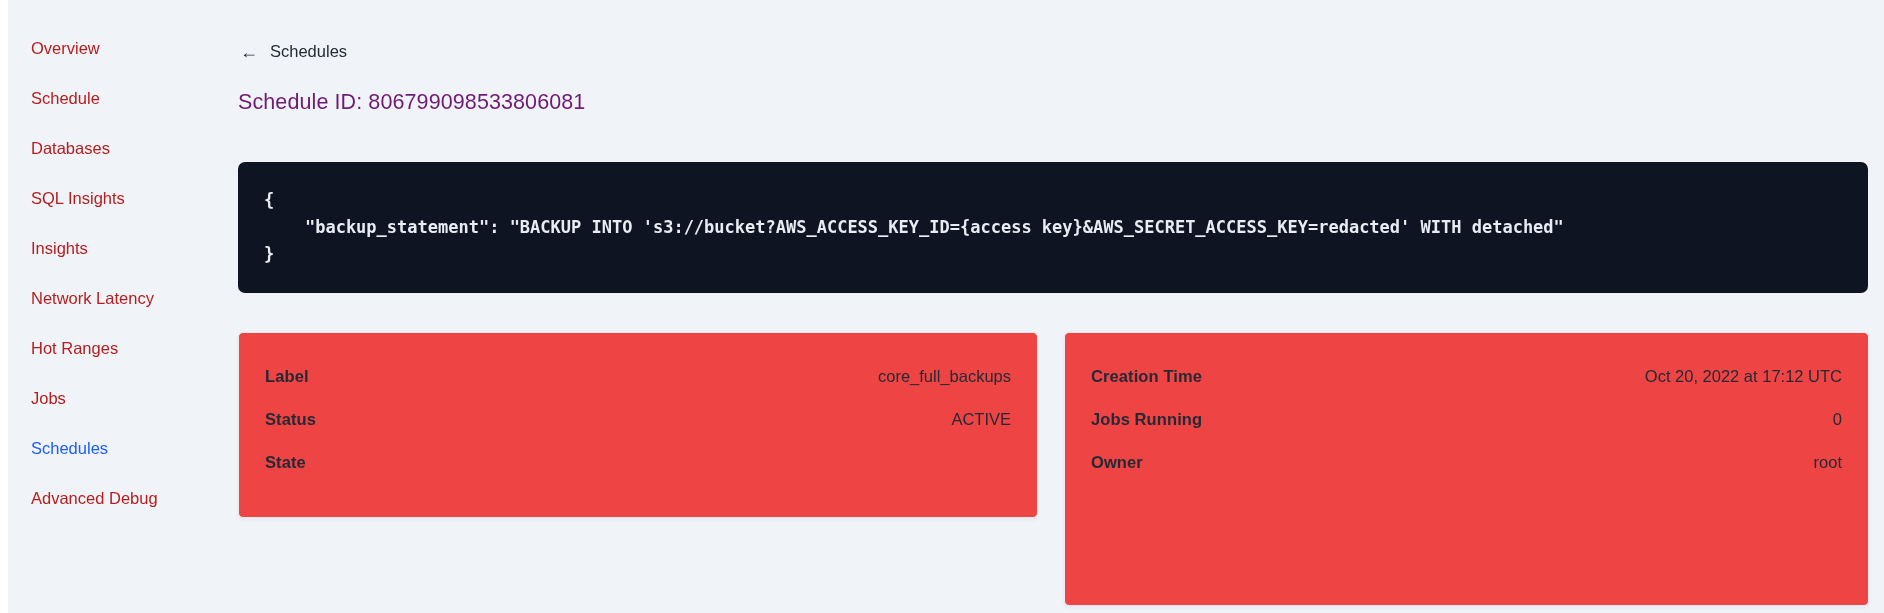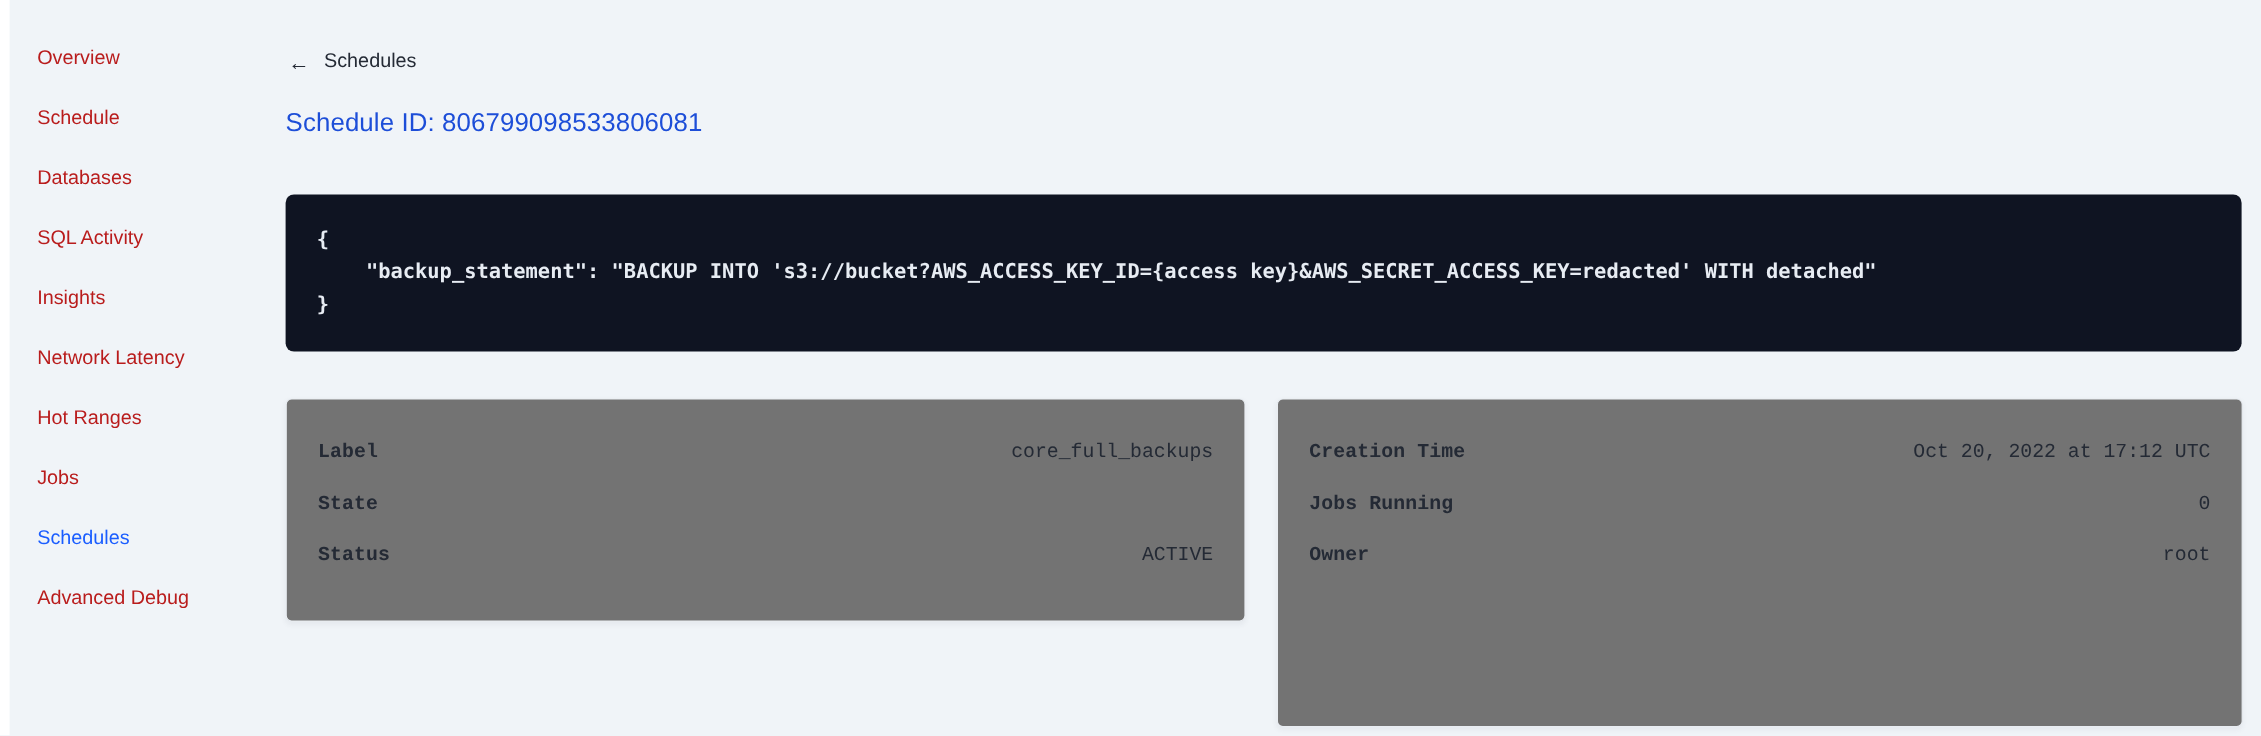--- a/index.html
+++ b/index.html
@@ -27,68 +27,67 @@
   .sidebar-item.active { color: #1a5dff; }
   
   .back-link {
     position: absolute; left: 240px; top: 42px;
     display: flex; align-items: center; gap: 12px;
     font-size: 16.5px; color: #242a35; cursor: pointer;
   }
   .back-arrow { font-size: 18px; line-height: 18px; color: #242a35; }
   .page-title {
     position: absolute; left: 238px; top: 90px;
-    font-size: 21.5px; font-weight: 500; color: #1d4ed8;
+    font-size: 21.5px; font-weight: 500; color: #701a75;
     letter-spacing: 0.1px;
   }
   
   .code-block {
     position: absolute; left: 238px; top: 162px;
     width: 1630px; height: 131px;
     background: #0f1422; border-radius: 7px;
     padding: 25px 26px;
     font-family: "DejaVu Sans Mono", monospace;
     font-size: 17px; font-weight: 700;
     line-height: 27px; color: #e7ecf3;
     overflow: hidden;
   }
   .code-line { white-space: pre; }
   
   .cards {
     position: absolute; left: 238px; top: 332px; width: 1631px;
     display: flex; gap: 26px; align-items: flex-start;
   }
   .card {
-    background: #737373;
+    background: #ef4444;
     border: 1px solid #e9edf2;
     border-radius: 5px;
     box-shadow: 0 2px 4px rgba(60, 70, 90, 0.06);
     padding: 33px 26px 10px 26px;
-    font-family: Liberation Mono, monospace;
   }
   .card-left  { width: 800px; height: 186px; }
   .card-right { width: 805px; height: 274px; }
   .detail-row {
     display: flex; justify-content: space-between; align-items: center;
     height: 20px; margin-bottom: 23px;
     font-size: 16.5px; color: #242a35;
   }
   .detail-label { font-weight: 700; letter-spacing: 0.1px; }
   .detail-value { font-weight: 400; }
 </style>
 </head>
 <body>
 
 <div class="left-gutter"></div>
 
 <ul class="sidebar">
   <li class="sidebar-item">Overview</li>
   <li class="sidebar-item">Schedule</li>
   <li class="sidebar-item">Databases</li>
-  <li class="sidebar-item">SQL Activity</li>
+  <li class="sidebar-item">SQL Insights</li>
   <li class="sidebar-item">Insights</li>
   <li class="sidebar-item">Network Latency</li>
   <li class="sidebar-item">Hot Ranges</li>
   <li class="sidebar-item">Jobs</li>
   <li class="sidebar-item active">Schedules</li>
   <li class="sidebar-item">Advanced Debug</li>
 </ul>
 
 <div class="back-link">
   <span class="back-arrow">←</span>
@@ -104,26 +103,26 @@
 </div>
 
 <div class="cards">
 
   <div class="card card-left">
     <div class="detail-row">
       <span class="detail-label">Label</span>
       <span class="detail-value">core_full_backups</span>
     </div>
     <div class="detail-row">
+      <span class="detail-label">Status</span>
+      <span class="detail-value">ACTIVE</span>
+    </div>
+    <div class="detail-row">
       <span class="detail-label">State</span>
       <span class="detail-value"></span>
-    </div>
-    <div class="detail-row">
-      <span class="detail-label">Status</span>
-      <span class="detail-value">ACTIVE</span>
     </div>
   </div>
 
   <div class="card card-right">
     <div class="detail-row">
       <span class="detail-label">Creation Time</span>
       <span class="detail-value">Oct 20, 2022 at 17:12 UTC</span>
     </div>
     <div class="detail-row">
       <span class="detail-label">Jobs Running</span>

